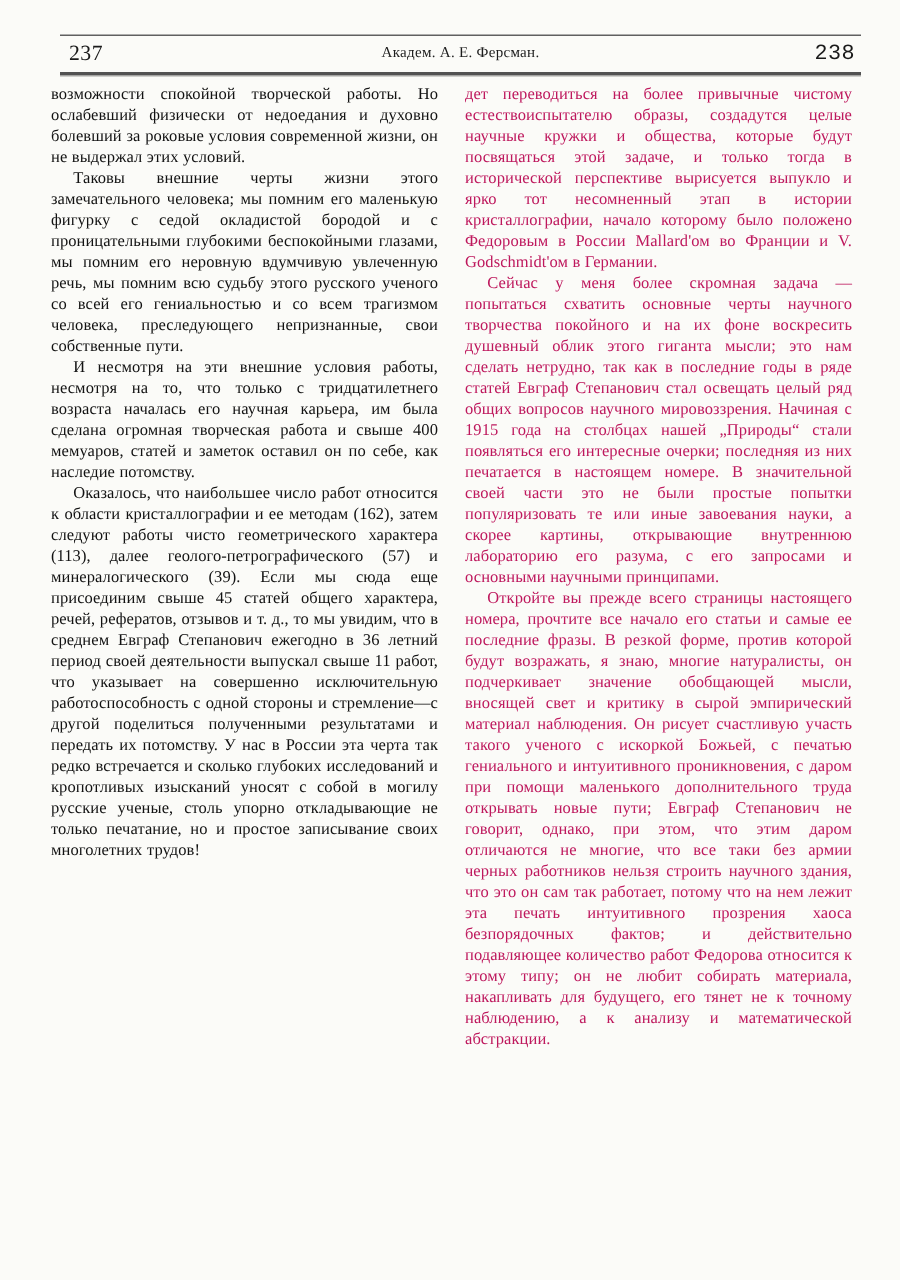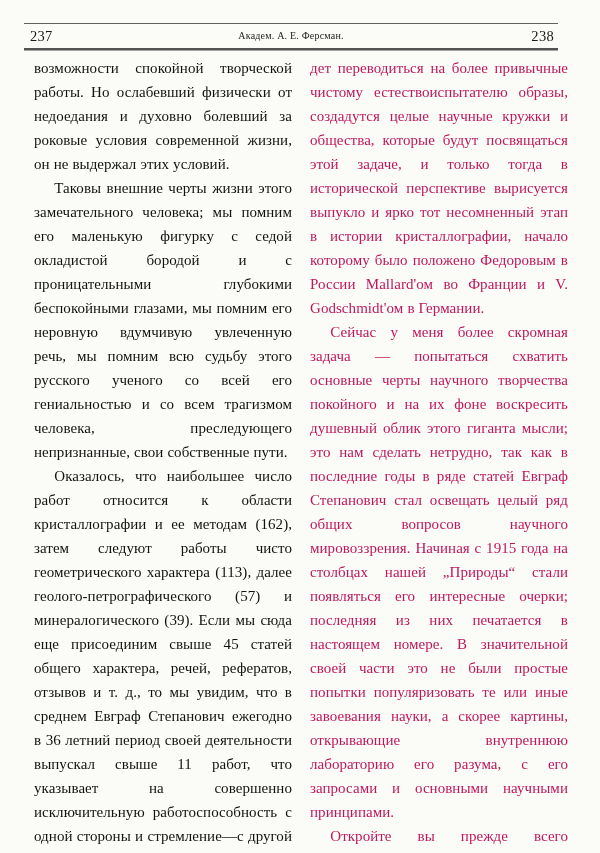--- a/index.html
+++ b/index.html
@@ -16,21 +16,21 @@
     width: 600px;
     height: 853px;
     background: #fbfbf8;
     overflow: hidden;
     box-sizing: border-box;
   }
 
   
   #running-head {
     position: absolute;
-    left: 24px;
+    left: 40px;
     top: 23px;
     width: 534px;
     height: 38px;
   }
   .rule {
     position: absolute;
     left: 0;
     width: 100%;
     background: #3a3a3a;
   }
@@ -40,21 +40,21 @@
 
   .folio {
     position: absolute;
     top: 4px;
     font-size: 14.5px;
     letter-spacing: .3px;
     color: #1a1a1a;
     line-height: 18px;
   }
   .folio-left  { left: 6px; }
-  .folio-right { right: 4px; }
+  .folio-right { right: 4px; font-family: Liberation Mono, monospace; }
 
   #head-title {
     position: absolute;
     top: 5px;
     left: 0;
     width: 100%;
     text-align: center;
     font-size: 10px;
     color: #1d1d1d;
     line-height: 16px;
@@ -66,22 +66,22 @@
     position: absolute;
     left: 34px;
     top: 56px;
     width: 534px;
     height: 792px;
     display: flex;
     justify-content: space-between;
   }
   .col {
     width: 258px;
-    font-size: 15px;
-    line-height: 24px;
+    font-size: 11px;
+    line-height: 14px;
     color: #121212;
     text-align: justify;
     text-justify: inter-word;
     hyphens: manual;
     -webkit-hyphens: manual;
     letter-spacing: .05px;
     word-spacing: .2px;
   }
   .col p {
     margin: 0;
@@ -102,20 +102,21 @@
     <div id="head-title">Академ. А. Е. Ферсман.</div>
     <div class="folio folio-right">238</div>
     <div class="rule rule-bot" style="background: rgb(58, 58, 58);"></div>
     <div class="rule rule-bot2" style="background: rgb(58, 58, 58);"></div>
   </div>
 
   <div id="columns">
     <div class="col" id="col-left" style="color: rgb(18, 18, 18);">
         <p class="noindent">возможности спокойной творческой работы. Но ослабевший физически от недоедания и духовно болевший за роковые условия современной жизни, он не выдержал этих условий.</p>
         <p>Таковы внешние черты жизни этого замечательного человека; мы помним его маленькую фигурку с седой окладистой бородой и с проницательными глубокими беспокойными глазами, мы помним его неровную вдумчивую увлеченную речь, мы помним всю судьбу этого русского ученого со всей его гениальностью и со всем трагизмом человека, преследующего непризнанные, свои собственные пути.</p>
+        <p>И несмотря на эти внешние условия работы, несмотря на то, что только с тридцатилетнего возраста началась его научная карьера, им была сделана огромная творческая работа и свыше 400 мемуаров, статей и заметок оставил он по себе, как наследие потомству.</p>
         <p>Оказалось, что наибольшее число работ относится к области кристаллографии и ее методам (162), затем следуют работы чисто геометрического характера (113), далее геолого-петрографического (57) и минералогического (39). Если мы сюда еще присоединим свыше 45 статей общего характера, речей, рефератов, отзывов и т. д., то мы увидим, что в среднем Евграф Степанович ежегодно в 36 летний период своей деятельности выпускал свыше 11 работ, что указывает на совершенно исключительную работоспособность с одной стороны и стремление—с другой поделиться полученными результатами и передать их потомству. У нас в России эта черта так редко встречается и сколько глубоких исследований и кропотливых изысканий уносят с собой в могилу русские ученые, столь упорно откладывающие не только печатание, но и простое записывание своих многолетних трудов!</p>
       </div>
     <div class="col" id="col-right" style="color: #be185d;">
         <p class="noindent">дет переводиться на более привычные чистому естествоиспытателю образы, создадутся целые научные кружки и общества, которые будут посвящаться этой задаче, и только тогда в исторической перспективе вырисуется выпукло и ярко тот несомненный этап в истории кристаллографии, начало которому было положено Федоровым в России Mallard'ом во Франции и V. Godschmidt'ом в Германии.</p>
         <p>Сейчас у меня более скромная задача — попытаться схватить основные черты научного творчества покойного и на их фоне воскресить душевный облик этого гиганта мысли; это нам сделать нетрудно, так как в последние годы в ряде статей Евграф Степанович стал освещать целый ряд общих вопросов научного мировоззрения. Начиная с 1915 года на столбцах нашей „Природы“ стали появляться его интересные очерки; последняя из них печатается в настоящем номере. В значительной своей части это не были простые попытки популяризовать те или иные завоевания науки, а скорее картины, открывающие внутреннюю лабораторию его разума, с его запросами и основными научными принципами.</p>
         <p>Откройте вы прежде всего страницы настоящего номера, прочтите все начало его статьи и самые ее последние фразы. В резкой форме, против которой будут возражать, я знаю, многие натуралисты, он подчеркивает значение обобщающей мысли, вносящей свет и критику в сырой эмпирический материал наблюдения. Он рисует счастливую участь такого ученого с искоркой Божьей, с печатью гениального и интуитивного проникновения, с даром при помощи маленького дополнительного труда открывать новые пути; Евграф Степанович не говорит, однако, при этом, что этим даром отличаются не многие, что все таки без армии черных работников нельзя строить научного здания, что это он сам так работает, потому что на нем лежит эта печать интуитивного прозрения хаоса безпорядочных фактов; и действительно подавляющее количество работ Федорова относится к этому типу; он не любит собирать материала, накапливать для будущего, его тянет не к точному наблюдению, а к анализу и математической абстракции.</p>
       </div>
   </div>
 
 </div>

